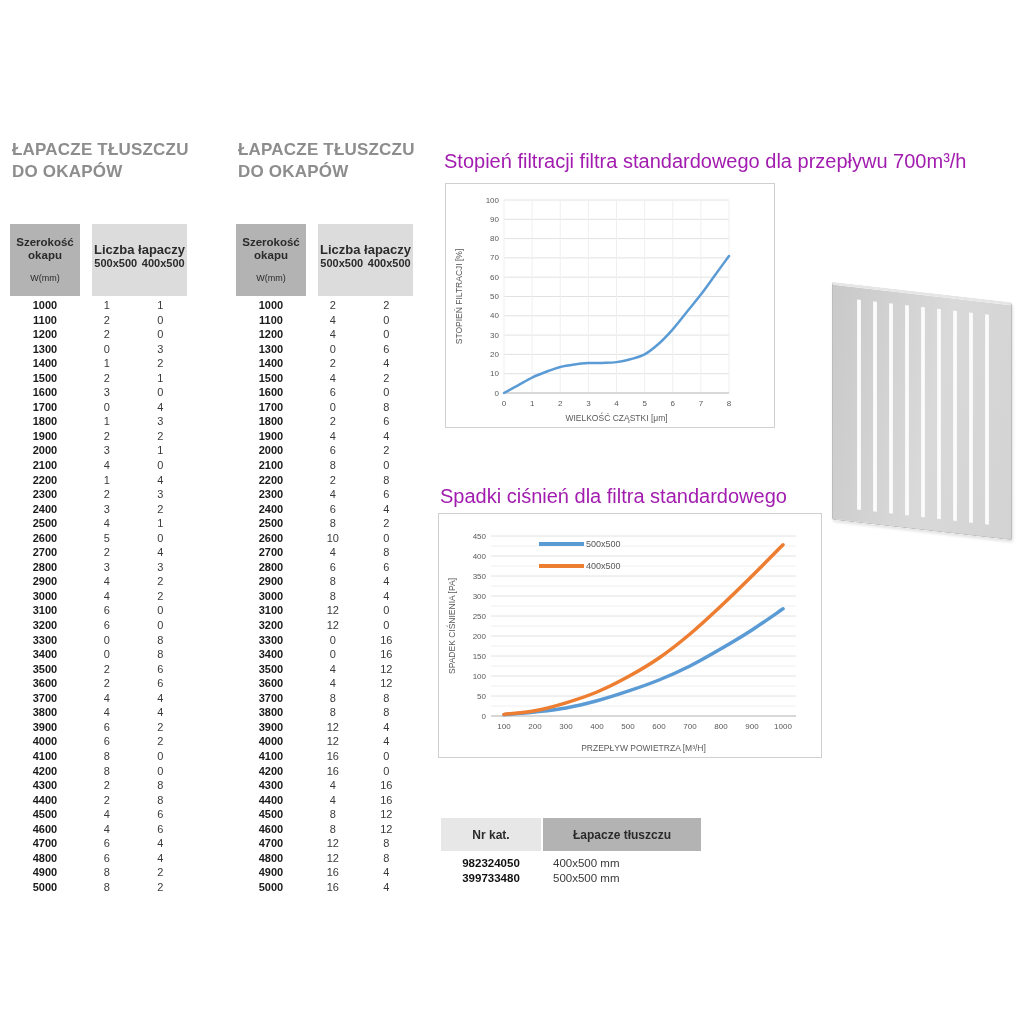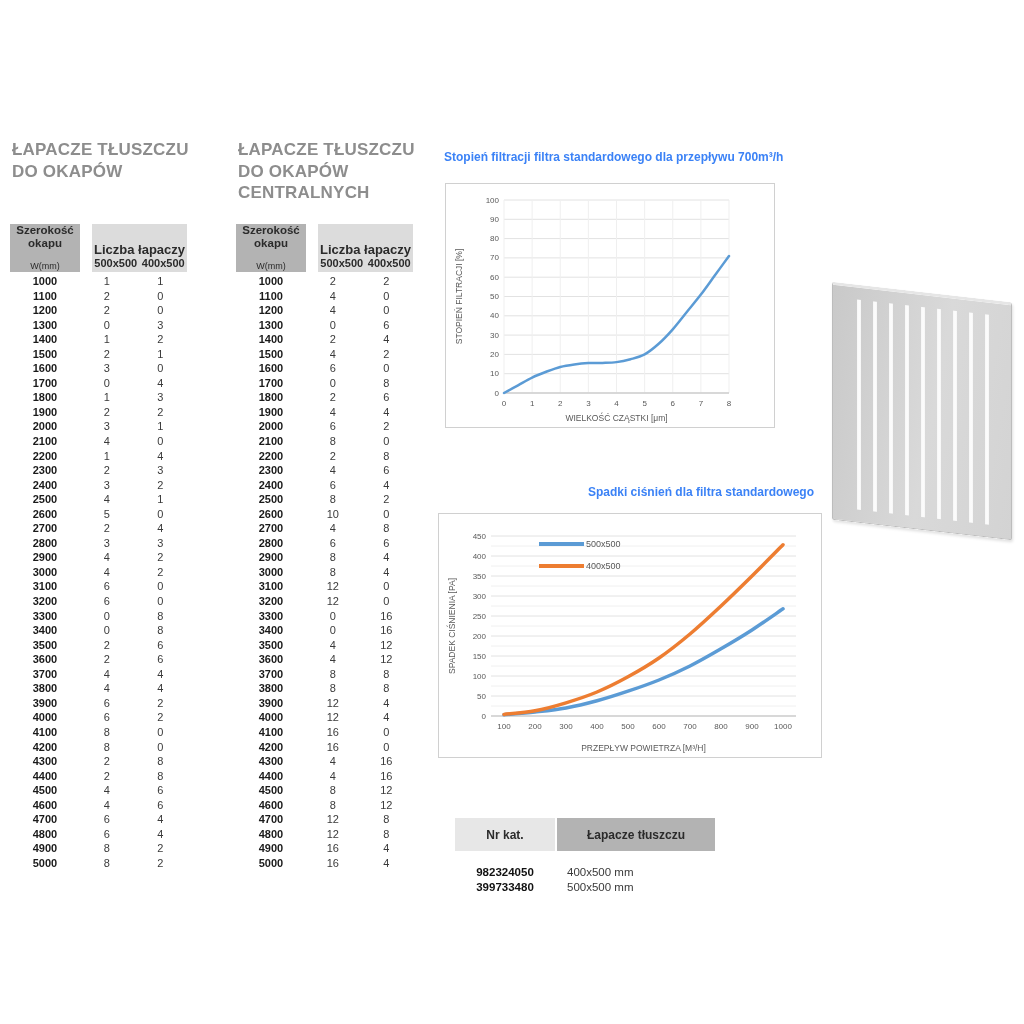--- a/index.html
+++ b/index.html
@@ -1,56 +1,55 @@
 <!DOCTYPE html>
 <html><head>
 <meta charset="utf-8">
 <style>
   *{margin:0;padding:0;box-sizing:border-box}
   html,body{width:1024px;height:1024px}
   body{background:#ffffff;font-family:"Liberation Sans",sans-serif;position:relative;overflow:hidden;color:#333}
   .sec-title{position:absolute;width:215px;font-size:17px;font-weight:bold;color:#8d8d8d;line-height:21.5px;letter-spacing:.2px}
   .spec{position:absolute;width:177px}
-  .thead{display:flex;gap:12px;height:48px}
+  .thead{display:flex;gap:12px;height:72px}
   .th-c1{width:70px;background:#b3b3b3;color:#2b2b2b;text-align:center;display:flex;flex-direction:column;justify-content:center;line-height:13px}
   .th-c1 .l1{font-weight:bold;font-size:11.5px}
   .th-c1 .l2{font-size:9px;margin-top:10px}
   .th-g{flex:1;background:#dcdcdc;color:#2b2b2b;display:flex;flex-direction:column;justify-content:flex-start;text-align:center;padding:18px 0}
   .th-g .g{font-weight:bold;font-size:13px}
   .th-g .sub{display:flex}
   .th-g .sub span{flex:1;font-size:11px;font-weight:bold}
   .tbody{margin-top:2px}
   .tr{display:flex;height:14.55px;line-height:14.55px;font-size:11px}
   .c0{width:70px;text-align:center;font-weight:bold;color:#1a1a1a}
   .c1,.c2{flex:1;text-align:center;color:#3a3a3a}
-  .chart-title{position:absolute;font-size:12px;font-weight:700;color:#3b82f6}
+  .chart-title{position:absolute;font-size:20px;font-weight:400;color:#a21caf}
   .chart-box{position:absolute;border:1px solid #d0d0d0;background:#fff}
   .catalog{position:absolute;width:260px}
   .cat-head{display:flex;gap:2px;height:33px}
   .cat-h1{width:100px;background:#e7e7e7;color:#2b2b2b;font-size:12px;font-weight:bold;display:flex;align-items:center;justify-content:center}
   .cat-h2{width:158px;background:#b3b3b3;color:#2b2b2b;font-size:12px;font-weight:bold;display:flex;align-items:center;justify-content:center}
-  .cat-rows{margin-top:14px}
+  .cat-rows{margin-top:5px}
   .cat-tr{display:flex;height:15px;line-height:15px;font-size:11.5px}
   .cat-c0{width:100px;text-align:center;font-weight:bold;color:#111}
   .cat-c1{width:158px;padding-left:12px;color:#3a3a3a}
   .filter-photo{position:absolute;left:832px;top:292px;width:180px;height:238px;background:linear-gradient(100deg,#c9c9c9,#d9d9d9 55%,#d3d3d3);transform:skewY(6.5deg);border:1px solid #bcbcbc;border-top:3px solid #e6e6e6;border-radius:2px;box-shadow:1px 2px 3px rgba(0,0,0,.12)}
   .filter-slots{position:absolute;left:12px;top:12px;right:10px;bottom:12px;background:repeating-linear-gradient(90deg,transparent 0px,transparent 12px,#f6f6f6 12px,#fdfdfd 14px,#f6f6f6 16px);border-radius:1px}
 </style>
 </head>
 <body>
 
 <div class="sec-title" style="left:12px;top:139px">
   <div>ŁAPACZE TŁUSZCZU</div>
   <div>DO OKAPÓW</div>
 </div>
 
 <div class="sec-title" style="left:238px;top:139px">
   <div>ŁAPACZE TŁUSZCZU</div>
   <div>DO OKAPÓW</div>
-  <div>CENTRALNYCH</div>
 </div>
 
 <div class="spec" style="left:10px;top:224px">
   <div class="thead">
     <div class="th-c1">
       <span class="l1">Szerokość</span>
       <span class="l1">okapu</span>
       <span class="l2">W(mm)</span>
     </div>
     <div class="th-g">
@@ -535,21 +534,21 @@
       <text x="198.625" y="222" text-anchor="middle" font-size="8" fill="#595959">5</text>
       <text x="226.75" y="222" text-anchor="middle" font-size="8" fill="#595959">6</text>
       <text x="254.875" y="222" text-anchor="middle" font-size="8" fill="#595959">7</text>
       <text x="283" y="222" text-anchor="middle" font-size="8" fill="#595959">8</text>
       <line x1="58" y1="209" x2="283" y2="209" stroke="#bfbfbf" stroke-width="1"></line>
       <path d="M58,209C60.34,207.71,67.38,203.85,72.06,201.28C76.75,198.71,81.44,195.81,86.13,193.56C90.81,191.31,95.50,189.54,100.19,187.77C104.88,186.00,109.56,184.17,114.25,182.94C118.94,181.72,123.63,181.08,128.31,180.44C133.00,179.79,137.69,179.34,142.38,179.09C147.06,178.83,151.75,179.05,156.44,178.89C161.13,178.73,165.81,178.73,170.50,178.12C175.19,177.51,179.88,176.51,184.56,175.22C189.25,173.94,193.94,172.97,198.63,170.40C203.31,167.83,208.00,163.97,212.69,159.78C217.38,155.60,222.06,150.62,226.75,145.31C231.44,140.00,236.13,133.73,240.81,127.94C245.50,122.15,250.19,116.68,254.88,110.57C259.56,104.46,264.25,97.70,268.94,91.27C273.63,84.84,280.66,75.19,283.00,71.97" fill="none" stroke="#5B9BD5" stroke-width="2.5" stroke-linecap="round"></path>
       <text x="170.5" y="237" text-anchor="middle" font-size="8.5" fill="#595959">WIELKOŚĆ CZĄSTKI [μm]</text>
       <text transform="rotate(-90 16 112.5)" x="16" y="112.5" text-anchor="middle" font-size="8.5" fill="#595959">STOPIEŃ FILTRACJI [%]</text>
     </svg></div>
 
-<div class="chart-title" style="left:430px;top:485px;width:384px;text-align:right">Spadki ciśnień dla filtra standardowego</div>
+<div class="chart-title" style="left:440px;top:485px;width:384px;text-align:left">Spadki ciśnień dla filtra standardowego</div>
 <div class="chart-box" id="chart2" style="left:438px;top:513px;width:384px;height:245px"><svg width="384" height="245" viewBox="0 0 384 245" font-family="Liberation Sans, sans-serif">
       <line x1="52" y1="192" x2="357" y2="192" stroke="#f0f0f0" stroke-width="1"></line>
       <line x1="52" y1="172" x2="357" y2="172" stroke="#f0f0f0" stroke-width="1"></line>
       <line x1="52" y1="152" x2="357" y2="152" stroke="#f0f0f0" stroke-width="1"></line>
       <line x1="52" y1="132" x2="357" y2="132" stroke="#f0f0f0" stroke-width="1"></line>
       <line x1="52" y1="112" x2="357" y2="112" stroke="#f0f0f0" stroke-width="1"></line>
       <line x1="52" y1="91.99999999999999" x2="357" y2="91.99999999999999" stroke="#f0f0f0" stroke-width="1"></line>
       <line x1="52" y1="72" x2="357" y2="72" stroke="#f0f0f0" stroke-width="1"></line>
       <line x1="52" y1="52" x2="357" y2="52" stroke="#f0f0f0" stroke-width="1"></line>
       <line x1="52" y1="32" x2="357" y2="32" stroke="#f0f0f0" stroke-width="1"></line>
@@ -587,21 +586,21 @@
       <path d="M65,200.8C70.17,200.33,85.67,199.13,96.00,198.00C106.33,196.87,116.67,195.87,127.00,194.00C137.33,192.13,147.67,189.60,158.00,186.80C168.33,184.00,178.67,180.67,189.00,177.20C199.33,173.73,209.67,170.20,220.00,166.00C230.33,161.80,240.67,157.20,251.00,152.00C261.33,146.80,271.67,140.80,282.00,134.80C292.33,128.80,302.67,122.67,313.00,116.00C323.33,109.33,338.83,98.33,344.00,94.80" fill="none" stroke="#5B9BD5" stroke-width="3.5" stroke-linecap="round"></path>
       <path d="M65,200.4C70.17,199.80,85.67,198.73,96.00,196.80C106.33,194.87,116.67,191.93,127.00,188.80C137.33,185.67,147.67,182.33,158.00,178.00C168.33,173.67,178.67,168.47,189.00,162.80C199.33,157.13,209.67,151.13,220.00,144.00C230.33,136.87,240.67,128.67,251.00,120.00C261.33,111.33,271.67,101.67,282.00,92.00C292.33,82.33,302.67,72.20,313.00,62.00C323.33,51.80,338.83,36.00,344.00,30.80" fill="none" stroke="#ED7D31" stroke-width="3.5" stroke-linecap="round"></path>
       <line x1="100" y1="30" x2="145" y2="30" stroke="#5B9BD5" stroke-width="4"></line>
       <text x="147" y="33" font-size="9" fill="#595959">500x500</text>
       <line x1="100" y1="52" x2="145" y2="52" stroke="#ED7D31" stroke-width="4"></line>
       <text x="147" y="55" font-size="9" fill="#595959">400x500</text>
       <text x="204.5" y="237" text-anchor="middle" font-size="8.5" fill="#595959">PRZEPŁYW POWIETRZA [M³/H]</text>
       <text transform="rotate(-90 16 112)" x="16" y="112" text-anchor="middle" font-size="8.5" fill="#595959">SPADEK CIŚNIENIA [PA]</text>
     </svg></div>
 
-<div class="catalog" style="left:455px;top:818px">
+<div class="catalog" style="left:441px;top:818px">
   <div class="cat-head">
     <div class="cat-h1">Nr kat.</div>
     <div class="cat-h2">Łapacze tłuszczu</div>
   </div>
   <div class="cat-rows" id="cat-rows">
       <div class="cat-tr">
         <span class="cat-c0">982324050</span>
         <span class="cat-c1">400x500 mm</span>
       </div>
       <div class="cat-tr">

